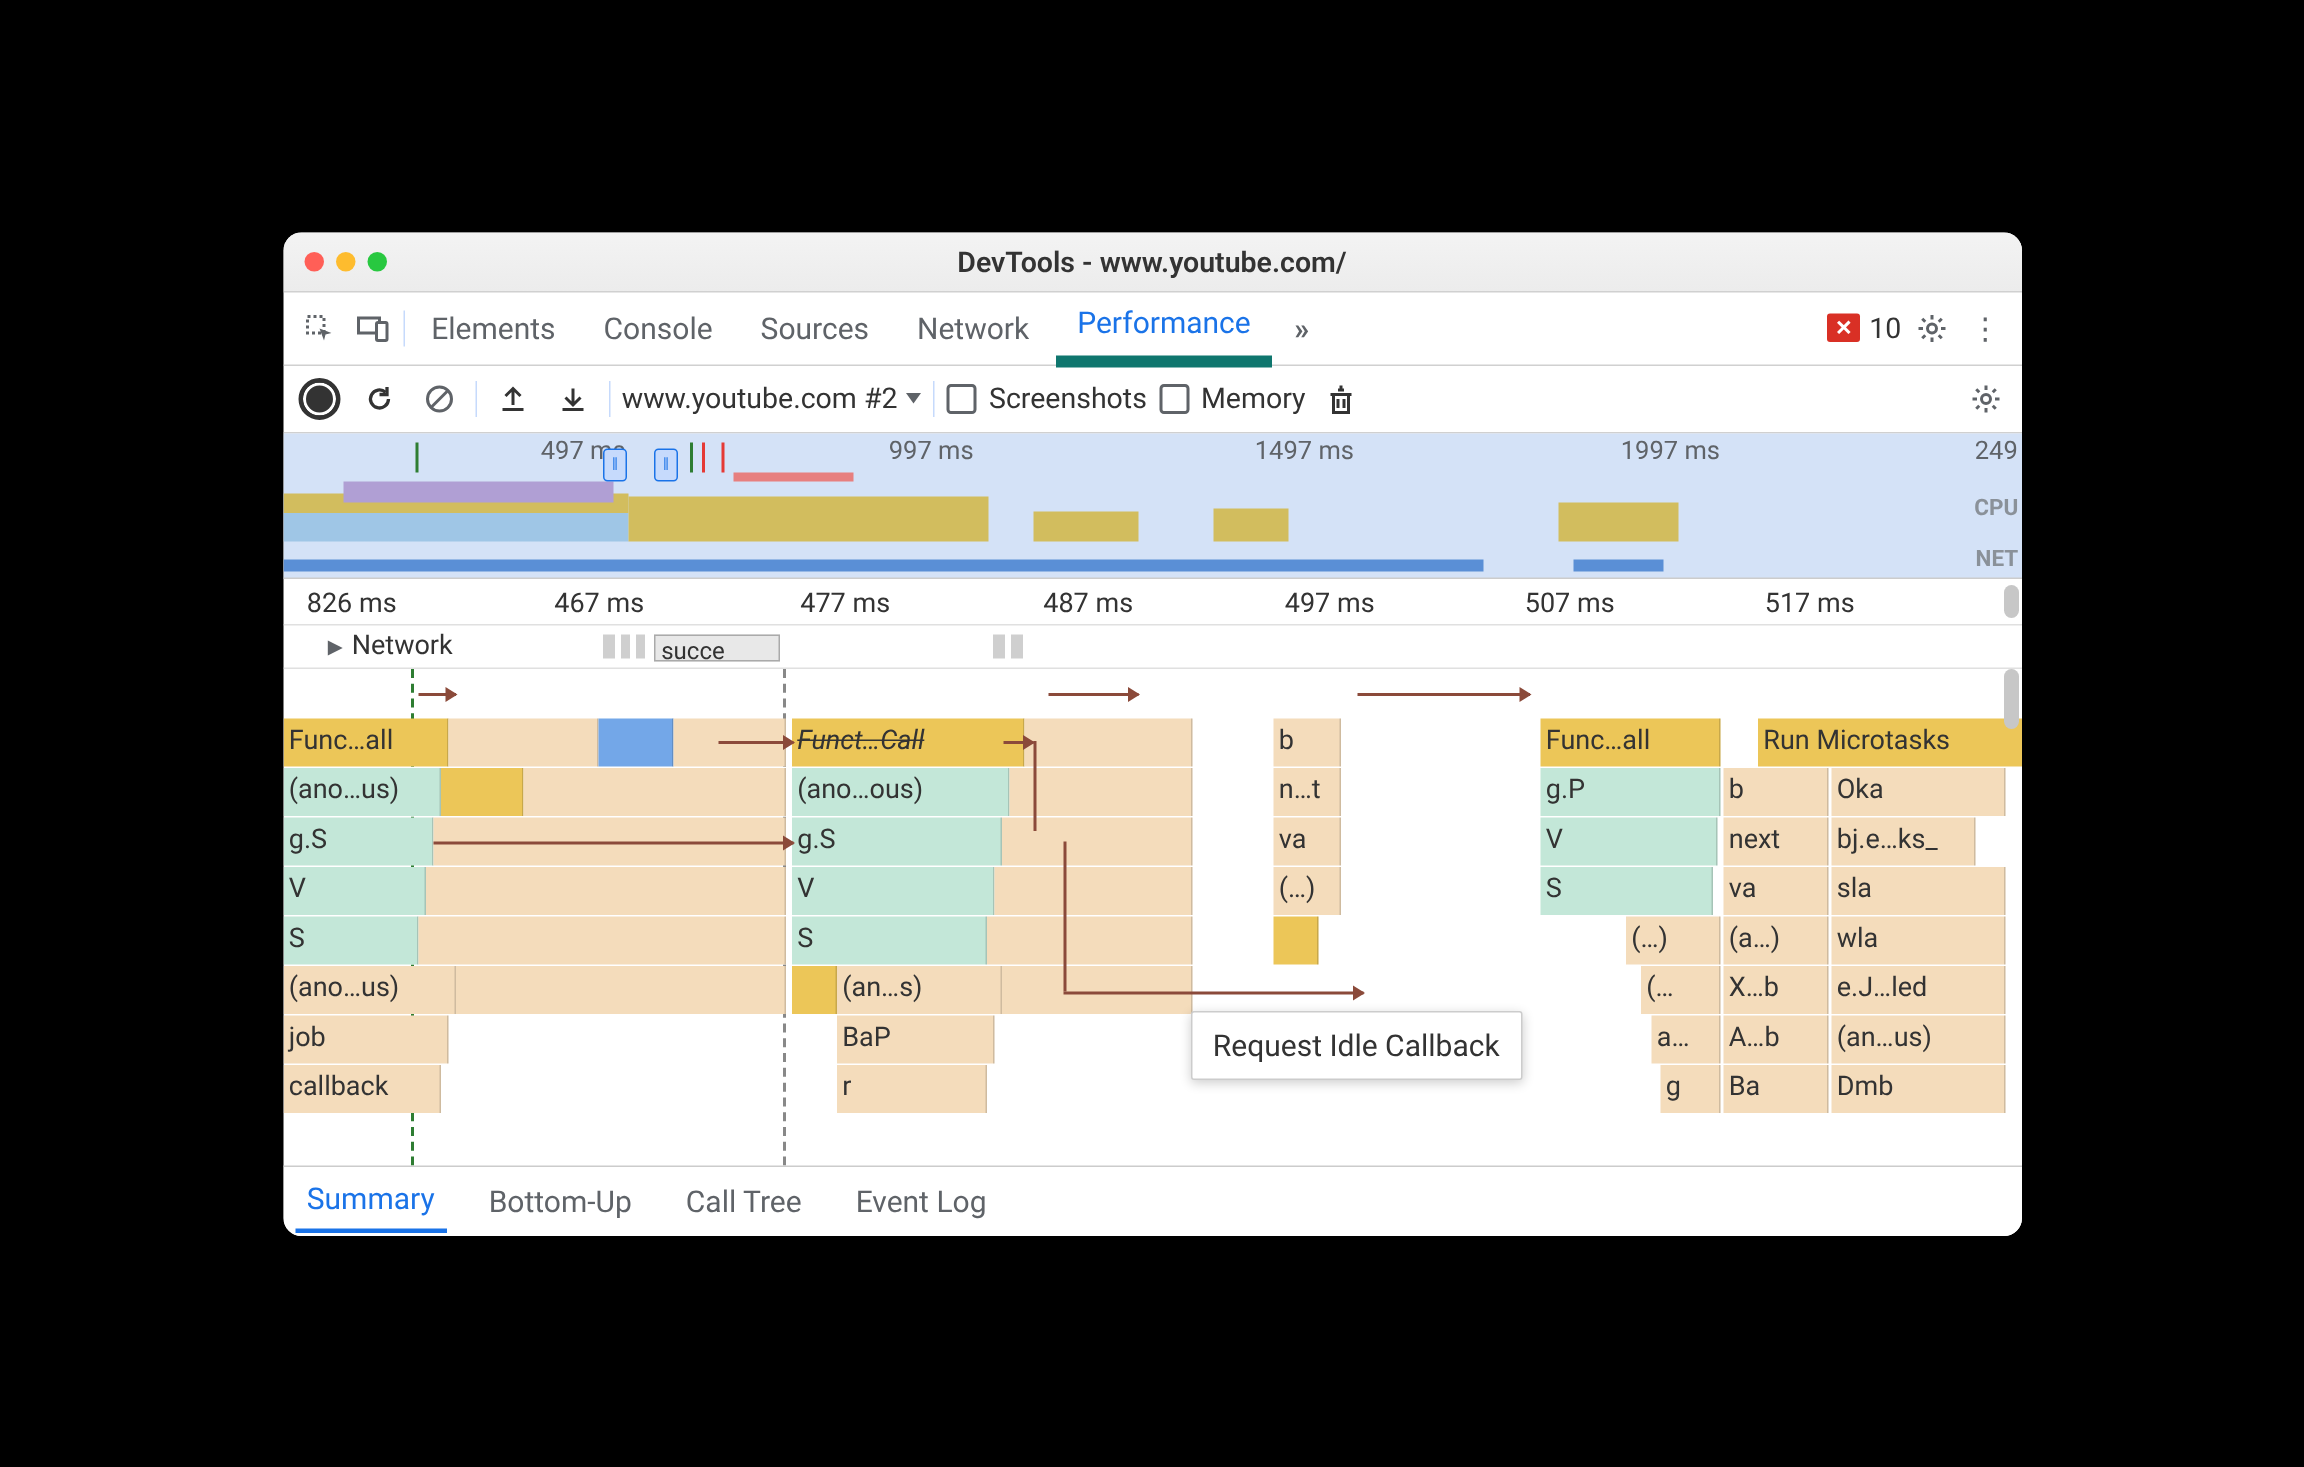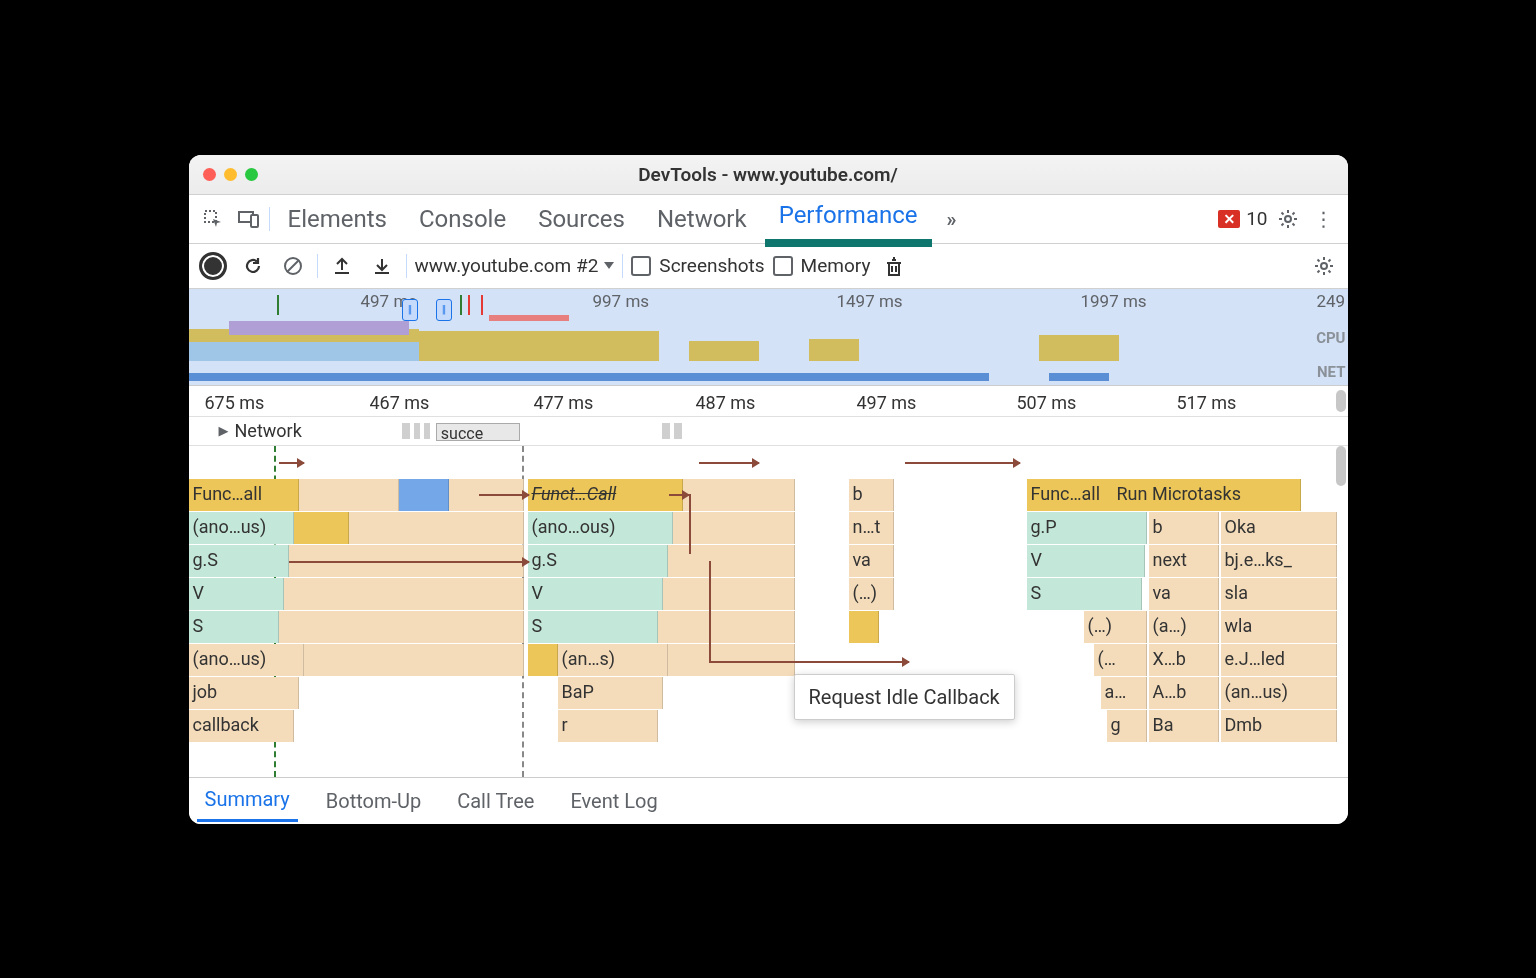--- a/index.html
+++ b/index.html
@@ -4,21 +4,21 @@
 <style>
 body { margin:0; background:#000; font-family:-apple-system,BlinkMacSystemFont,"Segoe UI",Roboto,sans-serif; font-size:20px; display:flex; align-items:center; justify-content:center; height:978px; width:1536px; }
 .window { width:1159px; height:669px; background:#fff; border-radius:12px; overflow:hidden; box-shadow:0 20px 60px rgba(0,0,0,0.5); display:flex; flex-direction:column; }
 .titlebar { height:39px; background:linear-gradient(#f3f3f3,#ececec); display:flex; align-items:center; padding:0 14px; border-bottom:1px solid #d0d0d0; position:relative; }
 .traffic { display:flex; gap:8px; }
 .traffic span { width:13px; height:13px; border-radius:50%; display:block; }
 .tl-close { background:#ff5f57; } .tl-min { background:#febc2e; } .tl-max { background:#28c840; }
 .title { position:absolute; left:0; right:0; text-align:center; font-weight:600; font-size:19px; color:#333; }
 
 .tabs { height:48px; display:flex; align-items:center; padding:0 8px; border-bottom:1px solid #d0d0d0; gap:4px; }
-.tab-btn { color:#5f6368; padding:10px 14px; cursor:pointer; font-size:24px; }
+.tab-btn { color:#5f6368; padding:10px 14px; cursor:pointer; font-size:20px; }
 .tab-btn.active { color:#1a73e8; border-bottom:8px solid #0f766e; margin-bottom:-1px; }
 .icon-btn { width:32px; height:32px; display:flex; align-items:center; justify-content:center; color:#5f6368; cursor:pointer; border-radius:4px; }
 .divider-v { width:1px; height:24px; background:#c6dafc; }
 .spacer { flex:1; }
 .errors { background:#d93025; color:#fff; font-size:14px; padding:1px 5px; border-radius:2px; font-weight:bold; display:flex; align-items:center; }
 .err-count { color:#333; margin-left:6px; font-size:19px; }
 
 .toolbar { height:44px; display:flex; align-items:center; padding:0 8px; gap:8px; border-bottom:1px solid #d0d0d0; }
 .record-btn { width:22px; height:22px; border:3px solid #333; border-radius:50%; background:#333; box-shadow:inset 0 0 0 2px #fff; }
 .select-wrap { display:flex; align-items:center; gap:6px; color:#333; font-size:19px; }
@@ -191,21 +191,21 @@
     </div>
     <div class="ov-marker" style="left:88px;background:#2e7d32;"></div>
     <div class="ov-marker" style="left:271px;background:#2e7d32;"></div>
     <div class="ov-marker" style="left:279px;background:#e53935;"></div>
     <div class="ov-marker" style="left:292px;background:#e53935;"></div>
     <div class="ov-handle" style="left:213px;"></div>
     <div class="ov-handle" style="left:247px;"></div>
   </div>
 
   <div class="ruler">
-    <div class="ruler-tick" style="left:16px">675 ms</div>
+    <div class="ruler-tick" style="left:16px">826 ms</div>
     <div class="ruler-tick" style="left:181px">467 ms</div>
     <div class="ruler-tick" style="left:345px">477 ms</div>
     <div class="ruler-tick" style="left:507px">487 ms</div>
     <div class="ruler-tick" style="left:668px">497 ms</div>
     <div class="ruler-tick" style="left:828px">507 ms</div>
     <div class="ruler-tick" style="left:988px">517 ms</div>
     <div class="scrollbar" style="top:4px;height:22px;"></div>
   </div>
 
   <div class="net-row">
@@ -228,21 +228,21 @@
 
     <div class="frow" style="top:33px">
       <div class="fbox c-yellow" style="left:0;width:110px">Func…all</div>
       <div class="fbox c-peach" style="left:110px;width:100px"></div>
       <div class="fbox c-blue" style="left:210px;width:50px"></div>
       <div class="fbox c-peach" style="left:260px;width:75px"></div>
       <div class="fbox c-yellow" style="left:339px;width:155px;text-decoration:line-through;font-style:italic;">Funct…Call</div>
       <div class="fbox c-peach" style="left:494px;width:112px"></div>
       <div class="fbox c-peach" style="left:660px;width:45px">b</div>
       <div class="fbox c-yellow" style="left:838px;width:120px">Func…all</div>
-      <div class="fbox c-yellow" style="left:924px;width:188px">Run Microtasks</div>
+      <div class="fbox c-yellow" style="left:983px;width:188px">Run Microtasks</div>
     </div>
 
     <div class="frow" style="top:66px">
       <div class="fbox c-mint" style="left:0;width:105px">(ano…us)</div>
       <div class="fbox c-yellow" style="left:105px;width:55px"></div>
       <div class="fbox c-peach" style="left:160px;width:175px"></div>
       <div class="fbox c-mint" style="left:339px;width:145px">(ano…ous)</div>
       <div class="fbox c-peach" style="left:484px;width:122px"></div>
       <div class="fbox c-peach" style="left:660px;width:45px">n…t</div>
       <div class="fbox c-mint" style="left:838px;width:120px">g.P</div>
@@ -251,21 +251,21 @@
     </div>
 
     <div class="frow" style="top:99px">
       <div class="fbox c-mint" style="left:0;width:100px">g.S</div>
       <div class="fbox c-peach" style="left:100px;width:235px"></div>
       <div class="fbox c-mint" style="left:339px;width:140px">g.S</div>
       <div class="fbox c-peach" style="left:479px;width:127px"></div>
       <div class="fbox c-peach" style="left:660px;width:45px">va</div>
       <div class="fbox c-mint" style="left:838px;width:118px">V</div>
       <div class="fbox c-peach" style="left:960px;width:70px">next</div>
-      <div class="fbox c-peach" style="left:1032px;width:116px">bj.e…ks_</div>
+      <div class="fbox c-peach" style="left:1032px;width:96px">bj.e…ks_</div>
     </div>
 
     <div class="frow" style="top:132px">
       <div class="fbox c-mint" style="left:0;width:95px">V</div>
       <div class="fbox c-peach" style="left:95px;width:240px"></div>
       <div class="fbox c-mint" style="left:339px;width:135px">V</div>
       <div class="fbox c-peach" style="left:474px;width:132px"></div>
       <div class="fbox c-peach" style="left:660px;width:45px">(…)</div>
       <div class="fbox c-mint" style="left:838px;width:115px">S</div>
       <div class="fbox c-peach" style="left:960px;width:70px">va</div>

